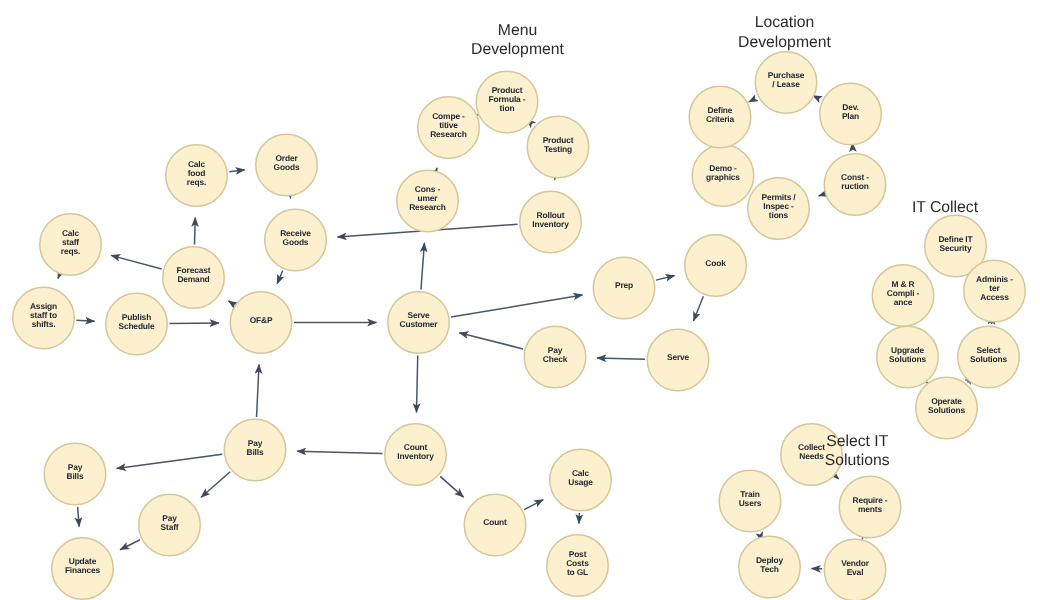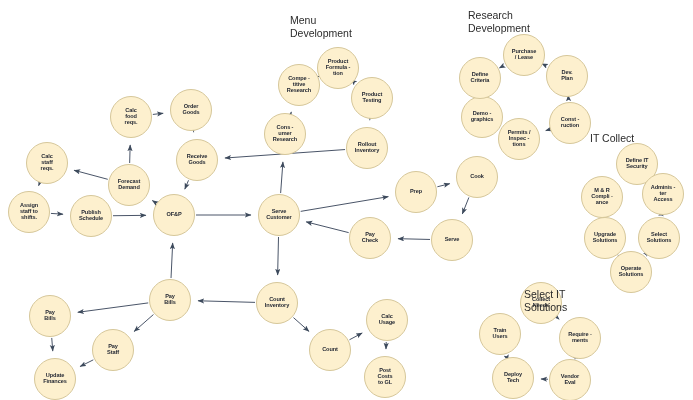--- a/index.html
+++ b/index.html
@@ -44,20 +44,21 @@
     z-index: 2;
   }
   .node .lbl {
     display: block;
     padding: 0 1px;
     white-space: pre-line;
     word-break: break-word;
   }
   .cluster-title {
     position: absolute;
+    text-align: center;
     color: #2b2b2b;
     font-size: 10.5px;
     line-height: 1.28;
     font-weight: normal;
     white-space: pre-line;
     z-index: 3;
   }
 </style>
 </head>
 <body>
@@ -292,19 +293,19 @@
 Tech</span>
       </div>
       <div class="node" style="left: 549px; top: 359px; width: 42px; height: 42px; font-size: 5.6px;">
         <span class="lbl">Vendor
 Eval</span>
       </div>
     </div>
   <div id="titles-group">
       <div class="cluster-title" style="left: 290px; top: 14px; width: 110px;">Menu
 Development</div>
-      <div class="cluster-title" style="left: 468px; top: 9px; width: 110px;">Research
+      <div class="cluster-title" style="left: 468px; top: 9px; width: 110px;">Location
 Development</div>
       <div class="cluster-title" style="left: 590px; top: 132px; width: 80px;">IT Collect</div>
       <div class="cluster-title" style="left: 524px; top: 288px; width: 95px;">Select IT
 Solutions</div>
     </div>
 </div>
 
 </body></html>

